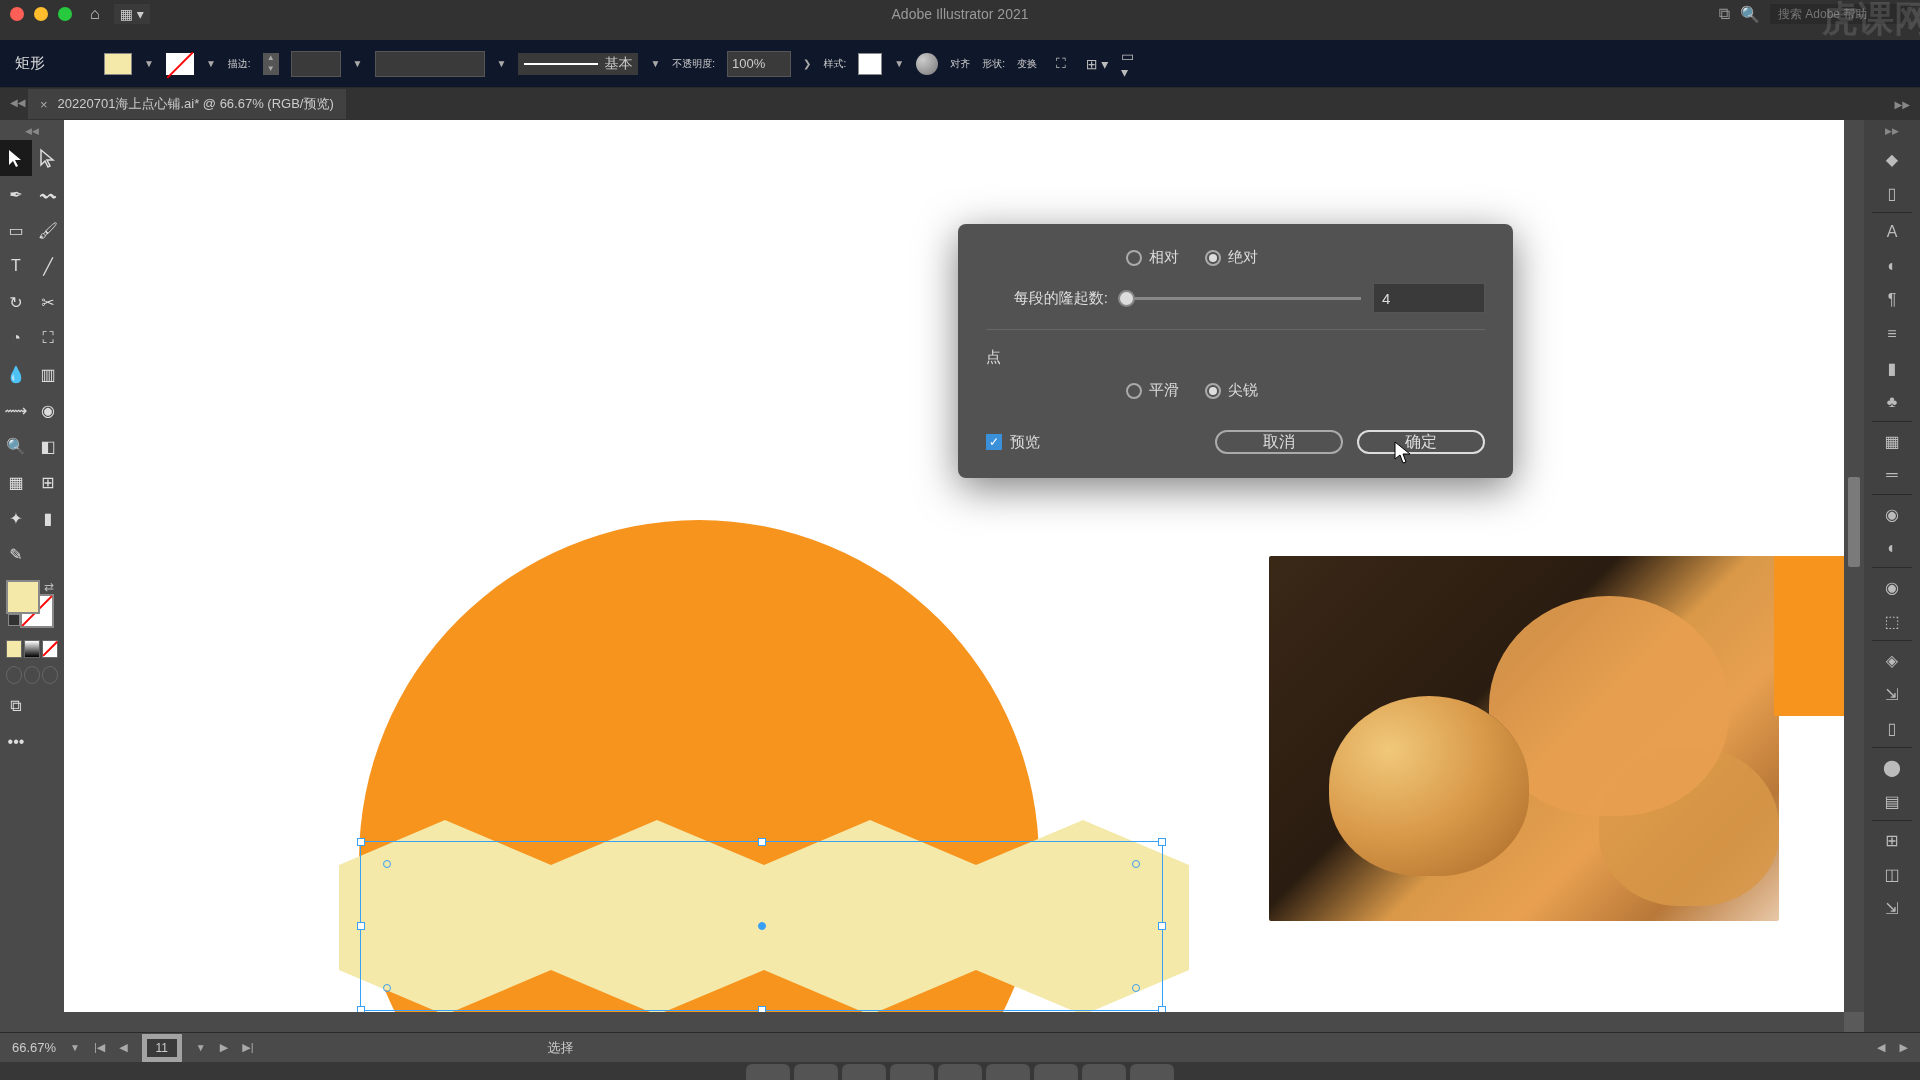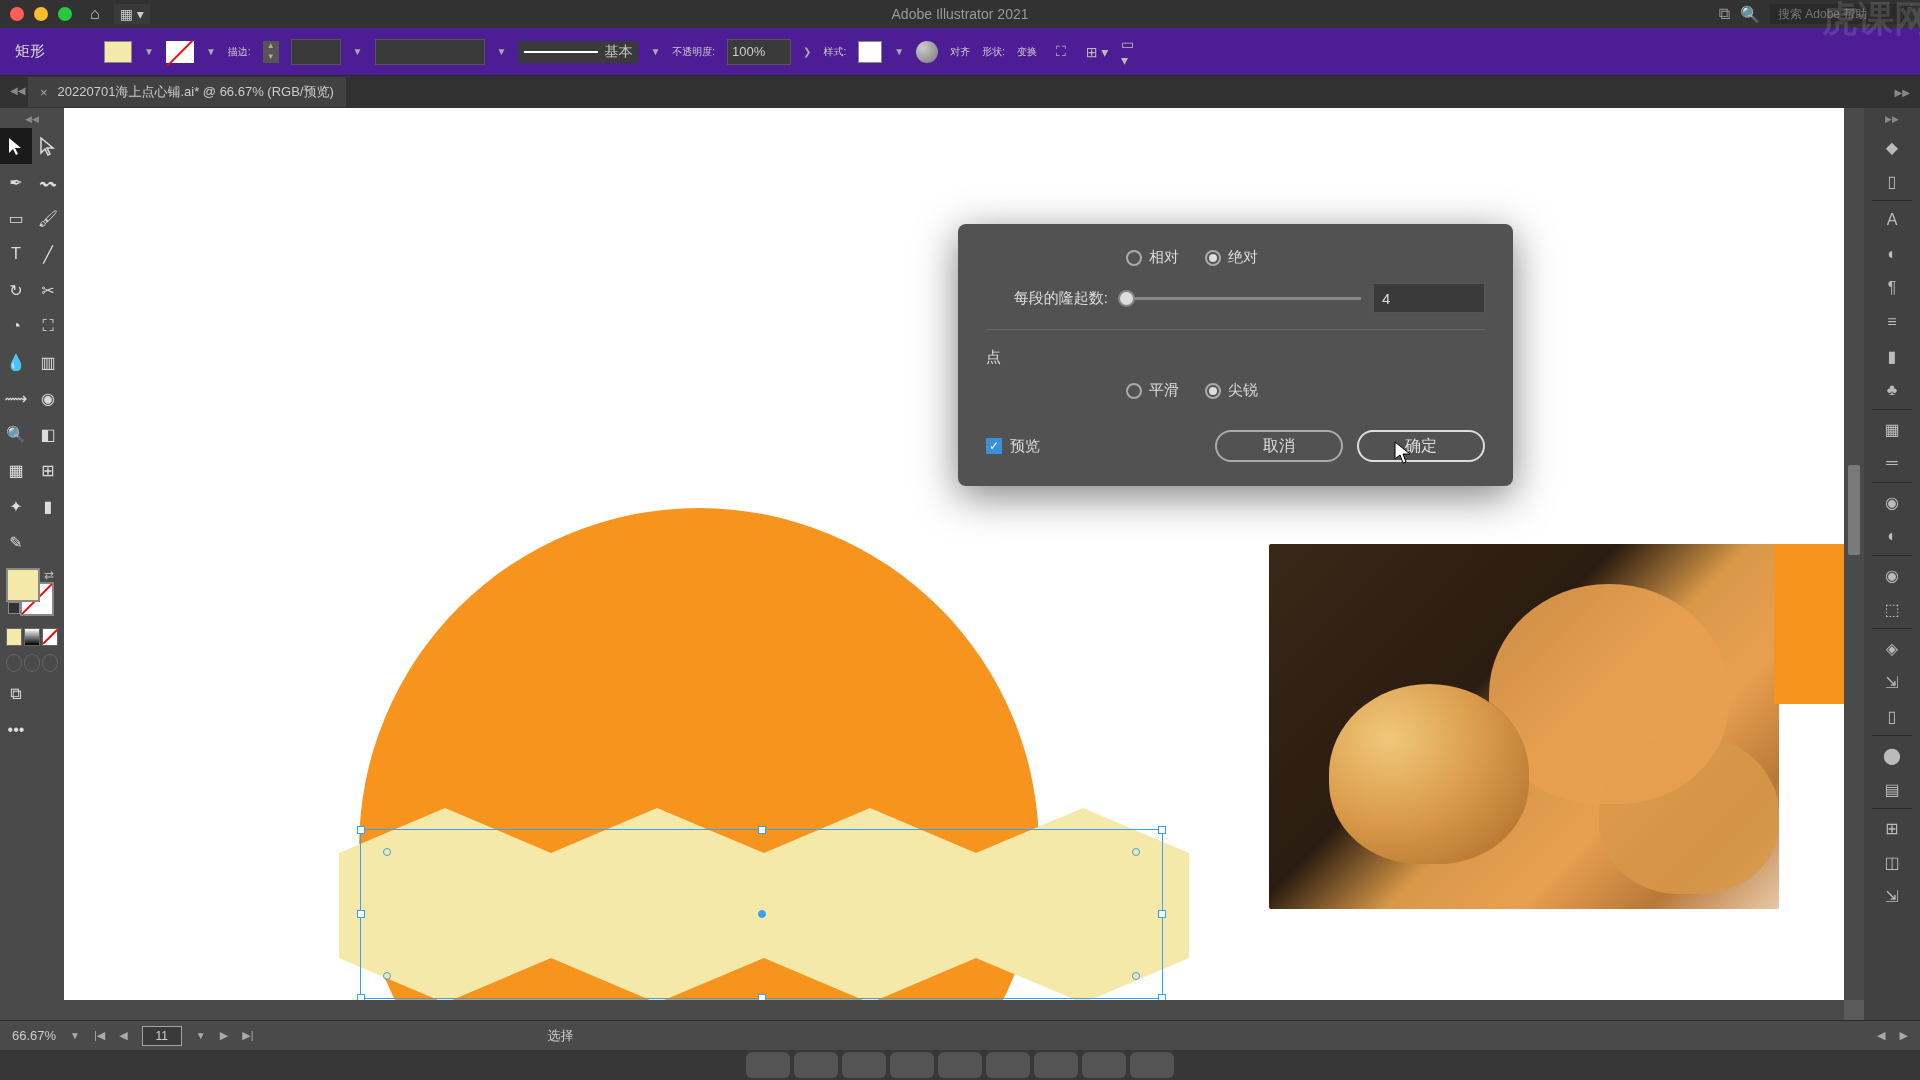--- a/index.html
+++ b/index.html
@@ -13,21 +13,21 @@
     .tl-yellow { background: #ffbd2e; }
     .tl-green { background: #27c93f; }
     .home-btn { margin-left: 18px; color: #ccc; font-size: 16px; }
     .arrange-btn { margin-left: 14px; background: #3a3a3a; color: #ccc; padding: 2px 6px; font-size: 14px; }
     .app-title { position: absolute; left: 50%; transform: translateX(-50%); color: #999; font-size: 14px; }
     .titlebar-right { margin-left: auto; display: flex; gap: 10px; align-items: center; color: #999; }
     .search-field { background: #2a2a2a; border: none; padding: 3px 8px; width: 140px; color: #999; font-size: 12px; }
     .watermark { position: absolute; right: -10px; top: -5px; font-size: 36px; color: rgba(200,200,200,0.18); font-weight: bold; z-index: 9999; }
     
     
-    .controlbar { height: 48px; background: #4c1d95; display: flex; align-items: center; padding: 0 15px; gap: 12px; color: #ccc; font-size: 14px; border-bottom: 1px solid #2a2a2a; }
+    .controlbar { height: 48px; background: #0f172a; display: flex; align-items: center; padding: 0 15px; gap: 12px; color: #ccc; font-size: 14px; border-bottom: 1px solid #2a2a2a; margin-top: 12px; }
     .tool-label { font-size: 15px; color: #ddd; margin-right: 5px; }
     .fill-swatch { width: 28px; height: 22px; background: #f4e9a9; border: 1px solid #888; }
     .stroke-swatch { width: 28px; height: 22px; background: #fff; position: relative; }
     .stroke-swatch::after { content: ""; position: absolute; width: 130%; height: 2px; background: red; top: 50%; left: -15%; transform: rotate(-45deg); }
     .dropdown-caret { font-size: 10px; color: #aaa; }
     .ctrl-label { font-size: 10px; }
     .stepper { width: 16px; height: 22px; background: #555; display: flex; flex-direction: column; }
     .stepper span { flex: 1; font-size: 8px; text-align: center; color: #aaa; }
     .ctrl-input { width: 50px; height: 26px; background: #3a3a3a; border: 1px solid #555; color: #ccc; padding: 0 4px; font-size: 13px; }
     .ctrl-input-wide { width: 110px; }
@@ -95,21 +95,21 @@
     
     
     .right-panels { width: 56px; background: #414141; padding-top: 6px; }
     .right-panels-handle { color: #888; font-size: 9px; text-align: center; margin-bottom: 8px; }
     .panel-icon { width: 40px; height: 30px; margin: 4px auto; display: flex; align-items: center; justify-content: center; color: #bbb; font-size: 16px; }
     .panel-sep { height: 1px; background: #2a2a2a; margin: 4px 8px; }
     
     
     .statusbar { height: 30px; background: #4a4a4a; display: flex; align-items: center; padding: 0 12px; gap: 14px; color: #ccc; font-size: 13px; border-top: 1px solid #2a2a2a; }
     .nav-btn { color: #aaa; font-size: 11px; }
-    .page-input { width: 40px; background: #3a3a3a; border: 1px solid #a3a3a3; color: #ccc; text-align: center; font-size: 12px; padding: 2px; }
+    .page-input { width: 40px; background: #3a3a3a; border: 5px solid #a3a3a3; color: #ccc; text-align: center; font-size: 12px; padding: 2px; }
     .status-tool { margin-left: 280px; }
     .status-sb-right { margin-left: auto; }
     
     
     .dock { height: 30px; background: rgba(60,60,60,0.5); display: flex; align-items: center; justify-content: center; gap: 4px; }
     .dock-item { width: 44px; height: 26px; border-radius: 6px; background: rgba(200,200,200,0.2); }
     
     
     .dialog { position: absolute; left: 958px; top: 224px; width: 555px; background: #525252; border-radius: 8px; box-shadow: 0 10px 40px rgba(0,0,0,0.5); z-index: 100; color: #ddd; font-size: 15px; }
     .dialog-title { height: 44px; background: #dcdcdc; color: #333; display: flex; align-items: center; justify-content: center; font-size: 16px; border-radius: 8px 8px 0 0; }
@@ -122,21 +122,21 @@
     .dialog-input { width: 112px; height: 30px; background: #fff; border: 2px solid #4a90d9; color: #000; font-size: 15px; padding: 0 8px; text-align: right; }
     .dialog-input-dark { width: 112px; height: 30px; background: #3a3a3a; border: 1px solid #555; color: #ddd; font-size: 15px; padding: 0 8px; text-align: left; }
     .radio-group { display: flex; gap: 26px; margin-left: 140px; }
     .radio-item { display: flex; align-items: center; gap: 7px; }
     .radio-circle { width: 16px; height: 16px; border: 2px solid #aaa; border-radius: 50%; display: flex; align-items: center; justify-content: center; }
     .radio-circle.checked::after { content: ""; width: 8px; height: 8px; border-radius: 50%; background: #ddd; }
     .dialog-hr { height: 1px; background: #666; margin: 10px 0 18px 0; }
     .dialog-footer { display: flex; align-items: center; padding: 0 28px 24px 28px; gap: 14px; }
     .checkbox-item { display: flex; align-items: center; gap: 8px; }
     .checkbox-box { width: 16px; height: 16px; background: #3a90d9; display: flex; align-items: center; justify-content: center; color: #fff; font-size: 12px; }
-    .dialog-btn { width: 128px; height: 32px; border: 2px solid #aaa; border-radius: 20px; background: transparent; color: #ddd; font-size: 16px; display: flex; align-items: center; justify-content: center; }
+    .dialog-btn { width: 128px; height: 24px; border: 2px solid #aaa; border-radius: 20px; background: transparent; color: #ddd; font-size: 16px; display: flex; align-items: center; justify-content: center; }
     .dialog-btn-primary { border-color: #ddd; }
     .cursor { position: absolute; left: 1394px; top: 441px; z-index: 200; pointer-events: none; }
   </style>
 </head>
 <body>
 
 <div class="watermark">虎课网</div>
 
 <div class="titlebar">
   <div class="traffic-lights">

